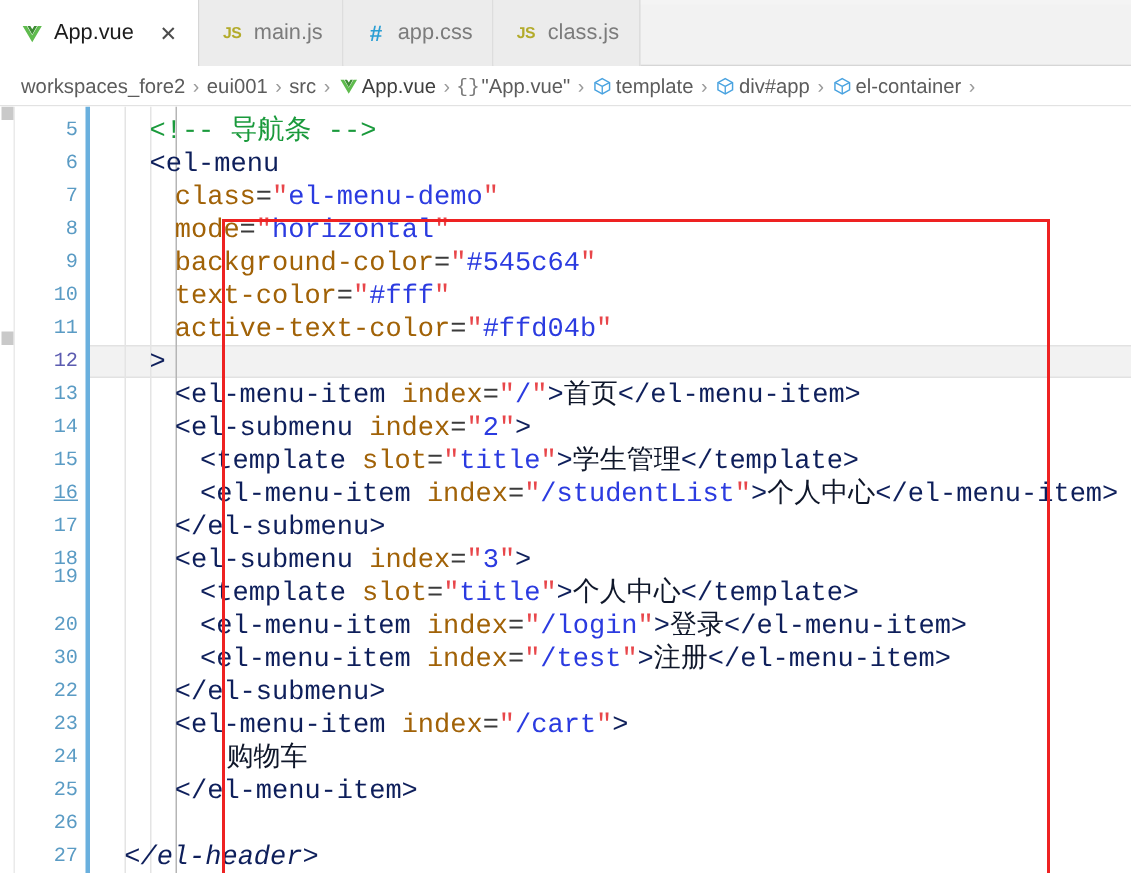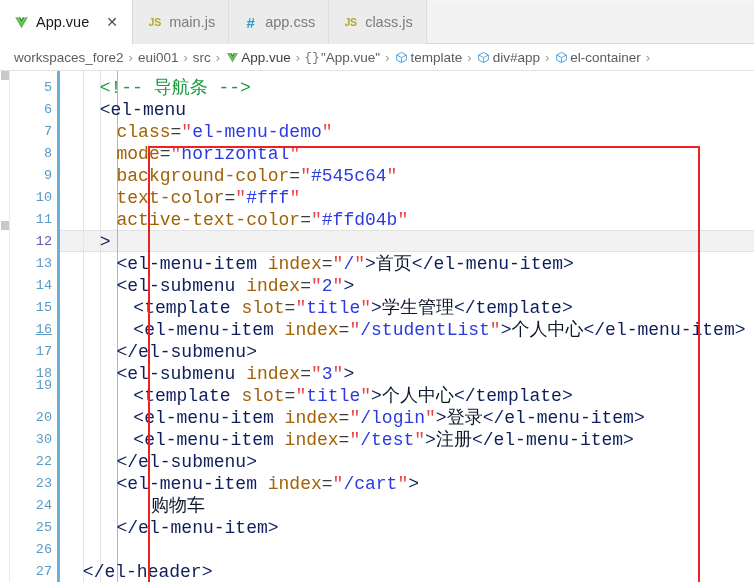--- a/index.html
+++ b/index.html
@@ -380,18 +380,18 @@
         <div class="code-line" style="top: 248px; left: 73.36px;"><span class="t-tag">&lt;el-menu-item </span><span class="t-attr">index</span><span class="t-eq">=</span><span class="t-quote">"</span><span class="t-val">/studentList</span><span class="t-quote">"</span><span class="t-tag">&gt;</span><span class="t-text">个人中心</span><span class="t-tag">&lt;/el-menu-item&gt;</span></div>
         <div class="code-line" style="top: 270px; left: 56.52px;"><span class="t-tag">&lt;/el-submenu&gt;</span></div>
         <div class="code-line" style="top: 292px; left: 56.52px;"><span class="t-tag">&lt;el-submenu </span><span class="t-attr">index</span><span class="t-eq">=</span><span class="t-quote">"</span><span class="t-val">3</span><span class="t-quote">"</span><span class="t-tag">&gt;</span></div>
         <div class="code-line" style="top: 314px; left: 73.36px;"><span class="t-tag">&lt;template </span><span class="t-attr">slot</span><span class="t-eq">=</span><span class="t-quote">"</span><span class="t-val">title</span><span class="t-quote">"</span><span class="t-tag">&gt;</span><span class="t-text">个人中心</span><span class="t-tag">&lt;/template&gt;</span></div>
         <div class="code-line" style="top: 336px; left: 73.36px;"><span class="t-tag">&lt;el-menu-item </span><span class="t-attr">index</span><span class="t-eq">=</span><span class="t-quote">"</span><span class="t-val">/login</span><span class="t-quote">"</span><span class="t-tag">&gt;</span><span class="t-text">登录</span><span class="t-tag">&lt;/el-menu-item&gt;</span></div>
         <div class="code-line" style="top: 358px; left: 73.36px;"><span class="t-tag">&lt;el-menu-item </span><span class="t-attr">index</span><span class="t-eq">=</span><span class="t-quote">"</span><span class="t-val">/test</span><span class="t-quote">"</span><span class="t-tag">&gt;</span><span class="t-text">注册</span><span class="t-tag">&lt;/el-menu-item&gt;</span></div>
         <div class="code-line" style="top: 380px; left: 56.52px;"><span class="t-tag">&lt;/el-submenu&gt;</span></div>
         <div class="code-line" style="top: 402px; left: 56.52px;"><span class="t-tag">&lt;el-menu-item </span><span class="t-attr">index</span><span class="t-eq">=</span><span class="t-quote">"</span><span class="t-val">/cart</span><span class="t-quote">"</span><span class="t-tag">&gt;</span></div>
         <div class="code-line" style="top: 424px; left: 63px; margin-left: 28px;"><span class="t-text">购物车</span></div>
         <div class="code-line" style="top: 446px; left: 56.52px;"><span class="t-tag">&lt;/el-menu-item&gt;</span></div>
-        <div class="code-line" style="top: 490px; left: 22.84px;"><span class="t-tag">&lt;/el-header&gt;</span></div>
+        <div class="code-line" style="top: 490px; left: 22.84px; font-style: italic;"><span class="t-tag">&lt;/el-header&gt;</span></div>
       </div>
     <div id="red-box"></div>
   </div>
 
 </div>
 
 </body></html>

